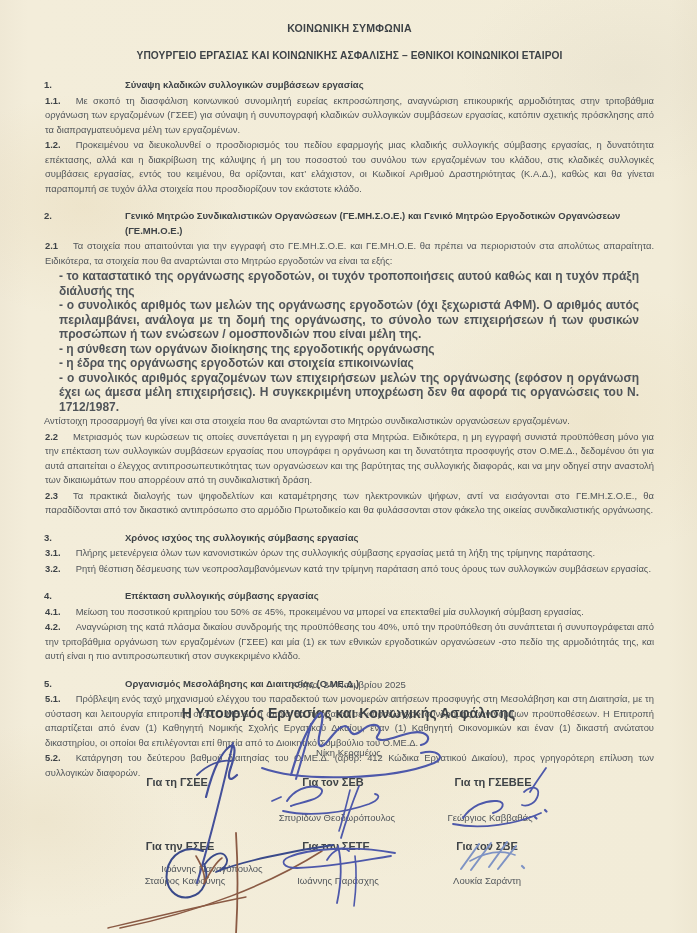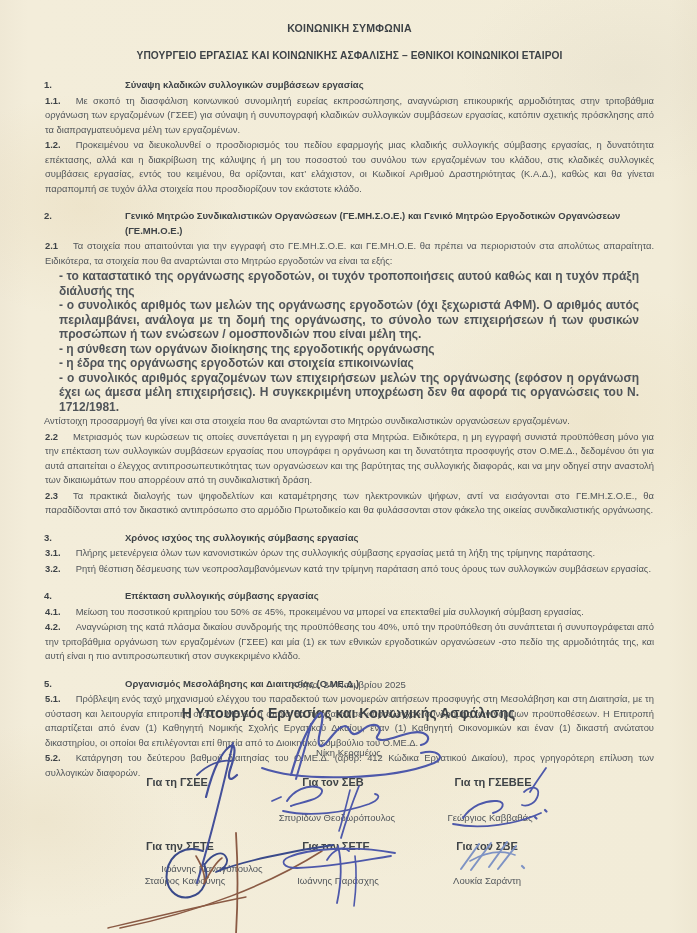--- a/index.html
+++ b/index.html
@@ -74,21 +74,21 @@
         <div class="section">
           <div class="sec-head">
             <span class="snum">2.</span>
             <span class="stitle">Γενικό Μητρώο Συνδικαλιστικών Οργανώσεων (ΓΕ.ΜΗ.Σ.Ο.Ε.) και Γενικό Μητρώο Εργοδοτικών Οργανώσεων (ΓΕ.ΜΗ.Ο.Ε.)</span>
           </div>
           <p class="para"><span class="pnum">2.1</span><span>Τα στοιχεία που απαιτούνται για την εγγραφή στο ΓΕ.ΜΗ.Σ.Ο.Ε. και ΓΕ.ΜΗ.Ο.Ε. θα πρέπει να περιοριστούν στα απολύτως απαραίτητα. Ειδικότερα, τα στοιχεία που θα αναρτώνται στο Μητρώο εργοδοτών να είναι τα εξής:</span></p>
           <p class="bullet">- το καταστατικό της οργάνωσης εργοδοτών, οι τυχόν τροποποιήσεις αυτού καθώς και η τυχόν πράξη διάλυσής της</p>
           <p class="bullet">- ο συνολικός αριθμός των μελών της οργάνωσης εργοδοτών (όχι ξεχωριστά ΑΦΜ). Ο αριθμός αυτός περιλαμβάνει, ανάλογα με τη δομή της οργάνωσης, το σύνολο των επιχειρήσεων ή των φυσικών προσώπων ή των ενώσεων / ομοσπονδιών που είναι μέλη της.</p>
           <p class="bullet">- η σύνθεση των οργάνων διοίκησης της εργοδοτικής οργάνωσης</p>
           <p class="bullet">- η έδρα της οργάνωσης εργοδοτών και στοιχεία επικοινωνίας</p>
-          <p class="bullet">- ο συνολικός αριθμός εργαζομένων των επιχειρήσεων μελών της οργάνωσης (εφόσον η οργάνωση έχει ως άμεσα μέλη επιχειρήσεις). Η συγκεκριμένη υποχρέωση δεν θα αφορά τις οργανώσεις του Ν. 1712/1981.</p>
+          <p class="bullet">- ο συνολικός αριθμός εργαζομένων των επιχειρήσεων μελών της οργάνωσης (εφόσον η οργάνωση έχει ως άμεσα μέλη επιχειρήσεις). Η συγκεκριμένη υποχρέωση δεν θα αφορά τις οργανώσεις του Ν. 1712/1987.</p>
           <p class="flush">Αντίστοιχη προσαρμογή θα γίνει και στα στοιχεία που θα αναρτώνται στο Μητρώο συνδικαλιστικών οργανώσεων εργαζομένων.</p>
           <p class="para"><span class="pnum">2.2</span><span>Μετριασμός των κυρώσεων τις οποίες συνεπάγεται η μη εγγραφή στα Μητρώα. Ειδικότερα, η μη εγγραφή συνιστά προϋπόθεση μόνο για την επέκταση των συλλογικών συμβάσεων εργασίας που υπογράφει η οργάνωση και τη  δυνατότητα προσφυγής στον Ο.ΜΕ.Δ., δεδομένου ότι για αυτά απαιτείται ο έλεγχος αντιπροσωπευτικότητας των οργανώσεων και της βαρύτητας της συλλογικής διαφοράς, και να μην οδηγεί στην αναστολή των δικαιωμάτων που απορρέουν από τη συνδικαλιστική δράση.</span></p>
           <p class="para"><span class="pnum">2.3</span><span>Τα πρακτικά διαλογής των ψηφοδελτίων και καταμέτρησης των ηλεκτρονικών ψήφων, αντί να εισάγονται στο ΓΕ.ΜΗ.Σ.Ο.Ε., θα παραδίδονται από τον δικαστικό αντιπρόσωπο στο αρμόδιο Πρωτοδικείο και θα φυλάσσονται στον φάκελο της οικείας συνδικαλιστικής οργάνωσης.</span></p>
         </div>
         <div class="section">
           <div class="sec-head">
             <span class="snum">3.</span>
             <span class="stitle">Χρόνος ισχύος της συλλογικής σύμβασης εργασίας</span>
           </div>
           <p class="para"><span class="pnum">3.1.</span><span>Πλήρης μετενέργεια όλων των κανονιστικών όρων της συλλογικής σύμβασης εργασίας μετά τη λήξη της τρίμηνης παράτασης.</span></p>
@@ -117,21 +117,21 @@
   <div class="closing-item minister-title">Η Υπουργός Εργασίας και Κοινωνικής Ασφάλισης</div>
   <div class="closing-item minister-name">Νίκη Κεραμέως</div>
 
   <div id="signatories">
       <div class="sig-cell-label" style="left: 177px; top: 776px;">Για τη ΓΣΕΕ</div>
       <div class="sig-cell-name" style="left: 212px; top: 828px; margin-top: 35px;">Ιωάννης Παναγόπουλος</div>
       <div class="sig-cell-label" style="left: 333px; top: 776px; text-align: center;">Για τον ΣΕΒ</div>
       <div class="sig-cell-name" style="left: 337px; top: 812px;">Σπυρίδων Θεοδωρόπουλος</div>
       <div class="sig-cell-label" style="left: 493px; top: 776px;">Για τη ΓΣΕΒΕΕ</div>
       <div class="sig-cell-name" style="left: 490px; top: 812px;">Γεώργιος Καββαθάς</div>
-      <div class="sig-cell-label" style="left: 180px; top: 840px;">Για την ΣΕΤΕ</div>
+      <div class="sig-cell-label" style="left: 180px; top: 840px;">Για την ΕΣΕΕ</div>
       <div class="sig-cell-name" style="left: 185px; top: 875px;">Σταύρος Καφούνης</div>
       <div class="sig-cell-label" style="left: 336px; top: 840px;">Για τον ΣΕΤΕ</div>
       <div class="sig-cell-name" style="left: 338px; top: 875px;">Ιωάννης Παράσχης</div>
       <div class="sig-cell-label" style="left: 487px; top: 840px;">Για τον ΣΒΕ</div>
       <div class="sig-cell-name" style="left: 487px; top: 875px;">Λουκία Σαράντη</div>
     </div>
 
   <svg class="ink" width="697" height="933" viewBox="0 0 697 933">
     <g>
       <path class="ink-blue" stroke-width="2.2" d="M291,775 C298,750 308,727 318,715 C324,708 323,720 320,732 C317,744 319,751 327,742 C334,734 339,726 345,726 C350,726 349,735 355,734 C361,733 364,726 372,725 C379,724 382,729 378,735 C374,740 381,741 389,739 C401,736 414,730 423,733 C431,736 429,743 421,745"></path>

